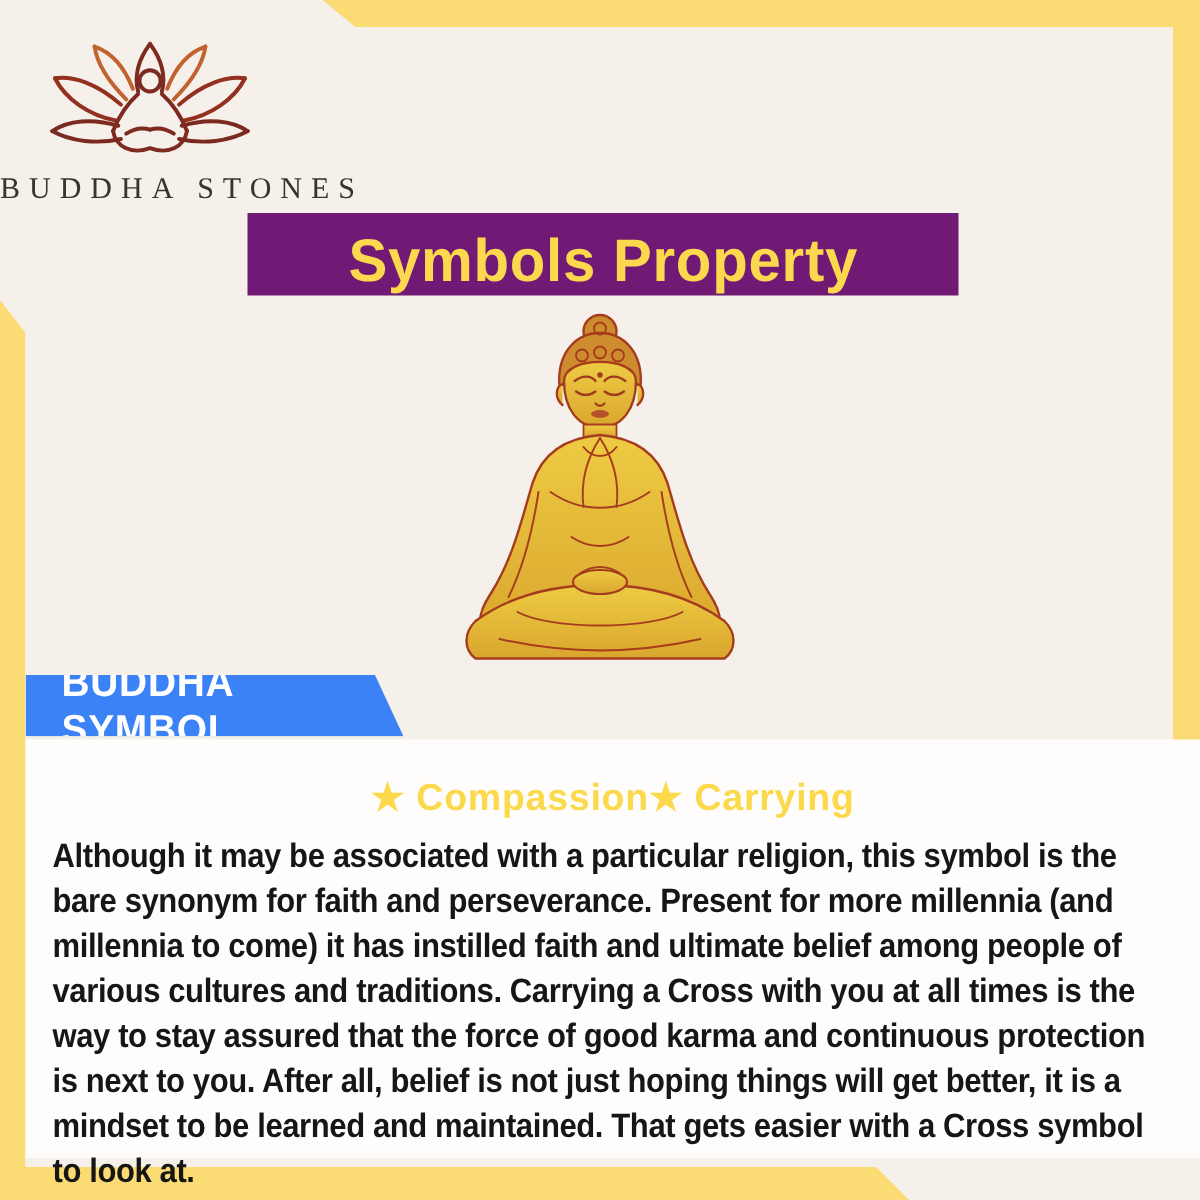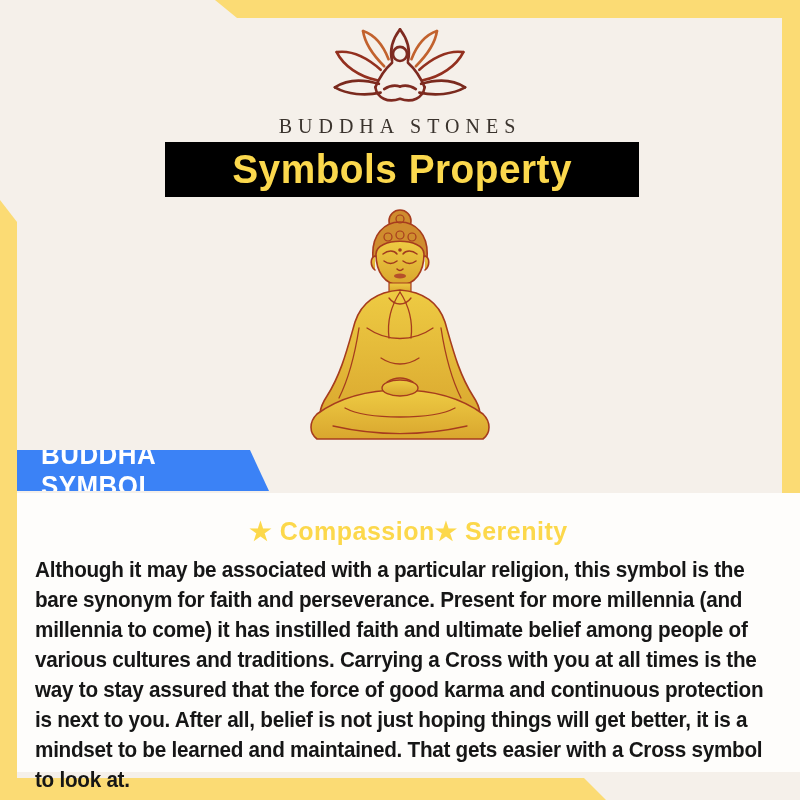--- a/index.html
+++ b/index.html
@@ -13,26 +13,26 @@
   .top-band    { top:0; left:215px; width:585px; height:18px;
                  clip-path:polygon(0 0, 585px 0, 585px 18px, 22px 18px); }
   .right-bar   { top:0; right:0; width:18px; height:592px;
                  clip-path:polygon(0 0, 18px 0, 18px 592px, 0 574px); }
   .left-bar    { top:200px; left:0; width:17px; height:600px;
                  clip-path:polygon(0 0, 17px 22px, 17px 600px, 0 600px); }
   .bottom-band { top:778px; left:0; width:606px; height:22px;
                  clip-path:polygon(0 0, 584px 0, 606px 22px, 0 22px); }
 
   .logo-wrap { position:absolute; top:24px; left:0; width:800px;
-               display:flex; flex-direction:column; align-items:center; }
+               display:flex; flex-direction:column; align-items:flex-start; }
   .brand-name { margin-top:3px; font-family:"Liberation Serif", serif;
                 font-size:20px; letter-spacing:6px; color:#3a332d; }
 
   .title-band { position:absolute; left:165px; top:142px; width:474px; height:55px;
-                background:#000000; display:flex; align-items:center; justify-content:center; }
+                background:#701a75; display:flex; align-items:flex-end; justify-content:center; }
   .page-title { font-size:40px; font-weight:bold; color:#fbd84d; letter-spacing:0.5px;
                 transform:scaleX(0.97); }
 
   .buddha { position:absolute; left:297px; top:206px; width:206px; height:247px; }
 
   .ribbon { position:absolute; left:17px; top:450px; width:252px; height:41px;
             background:#3b82f6; clip-path:polygon(0 0, 233px 0, 252px 41px, 0 41px);
             display:flex; align-items:center; }
   .ribbon-label { color:#ffffff; font-size:27px; font-weight:bold; letter-spacing:0.5px;
                   padding-left:25px; transform:scaleX(0.96); transform-origin:left center; }
@@ -147,17 +147,17 @@
     </g>
     <circle cx="103" cy="44" r="1.8" fill="#a03a1e"></circle>
     <ellipse cx="103" cy="70" rx="6" ry="2.6" fill="#b5502a"></ellipse>
   </svg>
 
   <div class="ribbon">
     <div class="ribbon-label">BUDDHA SYMBOL</div>
   </div>
 
   <div class="content-panel">
-    <div class="content-heading">★ Compassion★ Serenity</div>
+    <div class="content-heading">★ Compassion★ Carrying</div>
     <div class="body-text">Although it may be associated with a particular religion, this symbol is the bare synonym for faith and perseverance. Present for more millennia (and millennia to come) it has instilled faith and ultimate belief among people of various cultures and traditions. Carrying a Cross with you at all times is the way to stay assured that the force of good karma and continuous protection is next to you. After all, belief is not just hoping things will get better, it is a mindset to be learned and maintained. That gets easier with a Cross symbol to look at.</div>
   </div>
 
 </div>
 
 </body></html>

